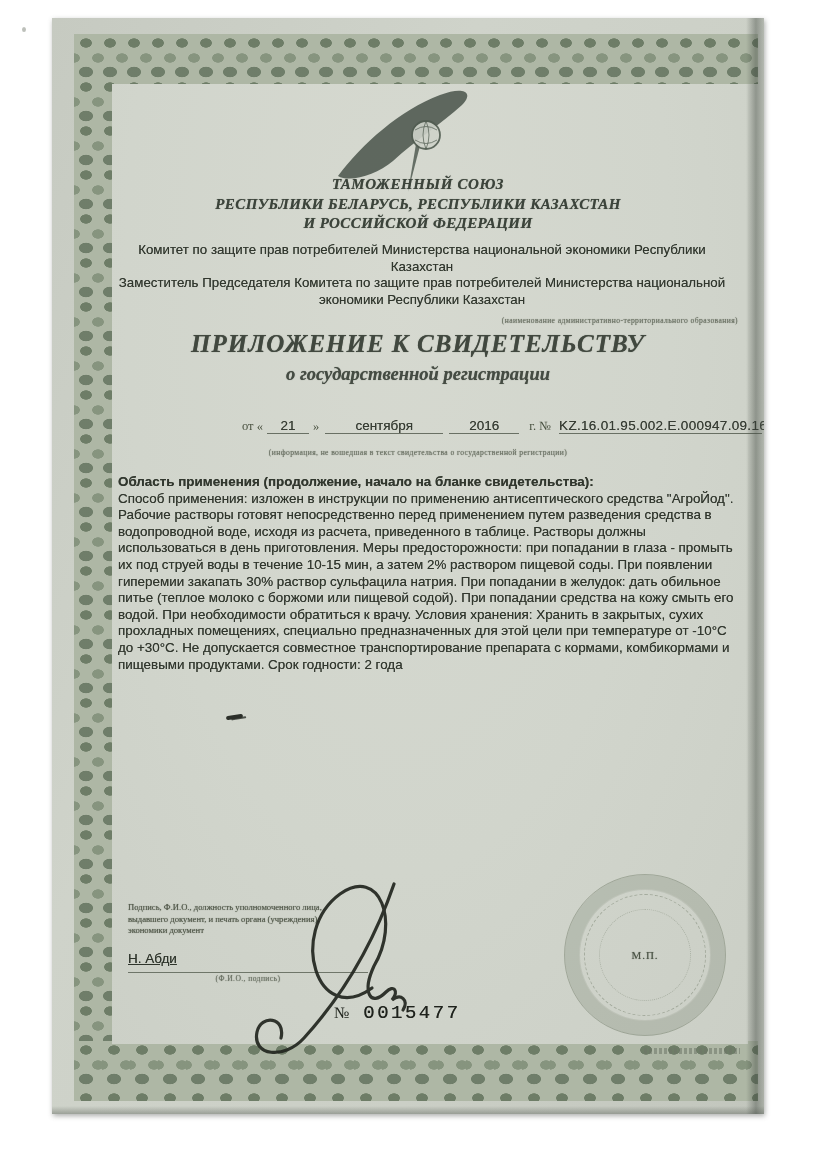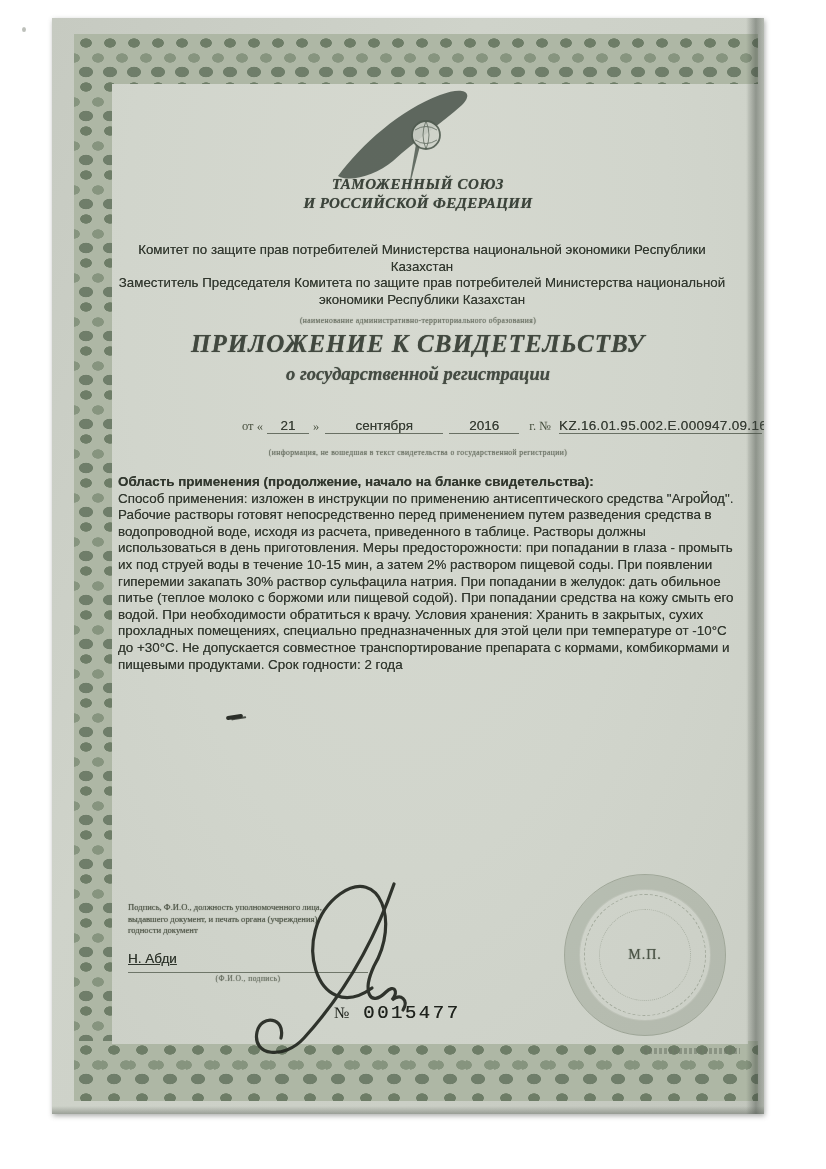--- a/index.html
+++ b/index.html
@@ -56,21 +56,21 @@
     color:#3c443b; text-shadow:0 0 .7px rgba(60,68,59,.8); }
   .org-header .l1 { font-size:15px; letter-spacing:.6px; }
   .org-header .l2 { font-size:15px; letter-spacing:.4px; margin-top:3px; }
   .org-header .l3 { font-size:15px; letter-spacing:.4px; margin-top:2px; }
 
   .issuer { position:absolute; left:46px; top:224px; width:648px; text-align:center;
     font-size:13.3px; line-height:16.5px; color:#31372e; text-shadow:0 0 .6px rgba(49,55,46,.7); }
 
   .caption { font-family:"Liberation Serif", serif; font-size:7.6px; color:#5d6456;
     letter-spacing:.4px; text-shadow:0 0 1px rgba(93,100,86,.95); opacity:.85; }
-  .caption-terr { position:absolute; left:46px; top:298px; width:640px; text-align:center; }
+  .caption-terr { position:absolute; left:46px; top:298px; width:640px; text-align:right; }
 
   .doc-title { position:absolute; left:46px; top:312px; width:640px; text-align:center;
     font-family:"Liberation Serif", serif; font-style:italic; font-weight:bold;
     font-size:25px; letter-spacing:1px; color:#41483f; text-shadow:0 0 .8px rgba(65,72,63,.8); }
   .doc-subtitle { position:absolute; left:46px; top:346px; width:640px; text-align:center;
     font-family:"Liberation Serif", serif; font-style:italic; font-weight:bold;
     font-size:18.5px; color:#454c43; text-shadow:0 0 .8px rgba(69,76,67,.8); }
 
   
   .date-line { position:absolute; left:190px; top:384px; width:520px;
@@ -108,21 +108,21 @@
 
   
   .stamp { position:absolute; left:512px; top:856px; width:162px; height:162px;
     border-radius:50%; border:1.5px solid rgba(95,107,86,.42);
     box-shadow: inset 0 0 0 14px rgba(118,130,108,.10), inset 0 0 0 15px rgba(95,107,86,.14);
     display:flex; align-items:center; justify-content:center; z-index:4; }
   .stamp::before { content:""; position:absolute; left:19px; top:19px; right:19px; bottom:19px;
     border-radius:50%; border:1px dashed rgba(95,107,86,.38); }
   .stamp::after { content:""; position:absolute; left:34px; top:34px; right:34px; bottom:34px;
     border-radius:50%; border:1px dotted rgba(95,107,86,.30); }
-  .stamp-label { font-family:"Liberation Serif", serif; font-size:14px; letter-spacing:1px;
+  .stamp-label { font-family:"Liberation Serif", serif; font-size:11px; letter-spacing:1px;
     color:#4c5547; text-shadow:0 0 1px rgba(76,85,71,.8); }
 
   
   .serial { position:absolute; left:282px; top:984px; display:flex; align-items:baseline; z-index:6; }
   .serial .no-sign { font-family:"Liberation Serif", serif; font-size:16px; color:#22261f;
     margin-right:14px; }
   .serial .digits { font-family:"Liberation Mono", monospace; font-size:19px; letter-spacing:2.5px;
     color:#1e221c; text-shadow:0 0 .5px rgba(30,34,28,.8); }
 
   
@@ -158,20 +158,21 @@
 
       <svg class="logo" viewBox="0 0 180 118">
         <path d="M 16 94 C 40 62, 78 28, 118 13 C 141 4, 153 10, 140 23 C 119 42, 94 58, 71 79 C 54 93, 28 101, 16 94 Z" fill="#49544a" opacity="0.85"></path>
         <path d="M 99 60 L 86 110 L 94 62 Z" fill="#49544a" opacity="0.8"></path>
         <circle cx="104" cy="53" r="14" fill="#cfd3ca" stroke="#515c51" stroke-width="1.8" opacity="0.9"></circle>
         <path d="M 93 48 Q 104 41 115 48 M 93 58 Q 104 65 115 58 M 104 39 Q 98 53 104 67 M 104 39 Q 110 53 104 67" fill="none" stroke="#515c51" stroke-width="1" opacity="0.7"></path>
       </svg>
 
       <div class="org-header">
         <div class="l1">ТАМОЖЕННЫЙ СОЮЗ</div>
+        <div class="l2">РЕСПУБЛИКИ БЕЛАРУСЬ, РЕСПУБЛИКИ КАЗАХСТАН</div>
         <div class="l3">И РОССИЙСКОЙ ФЕДЕРАЦИИ</div>
       </div>
 
       <div class="issuer">
         <div>Комитет по защите прав потребителей Министерства национальной экономики Республики</div>
         <div>Казахстан</div>
         <div>Заместитель Председателя Комитета по защите прав потребителей Министерства национальной</div>
         <div>экономики Республики Казахстан</div>
       </div>
       <div class="caption caption-terr">(наименование административно-территориального образования)</div>
@@ -203,21 +204,21 @@
         <div class="line">прохладных помещениях, специально предназначенных для этой цели при температуре от -10°С</div>
         <div class="line">до +30°С. Не допускается совместное транспортирование препарата с кормами, комбикормами и</div>
         <div class="line">пищевыми продуктами. Срок годности: 2 года</div>
       </div>
 
       <div class="dash-mark"></div>
 
       <div class="sig-caption">
         <div>Подпись, Ф.И.О., должность уполномоченного лица,</div>
         <div>выдавшего документ, и печать органа (учреждения),</div>
-        <div>годности документ</div>
+        <div>экономики документ</div>
       </div>
       <div class="sig-name">Н. Абди</div>
       <div class="caption sig-name-caption">(Ф.И.О., подпись)</div>
 
       <svg class="signature-svg" viewBox="0 0 260 212">
         <g fill="none" stroke="#22261f" stroke-width="3.2" stroke-linecap="round" opacity="0.92">
           <path d="M 150 118 C 95 158, 66 62, 118 24 C 158 -4, 178 52, 152 96 C 140 122, 148 138, 164 122 C 172 114, 177 121, 170 130 C 179 123, 187 130, 181 140"></path>
           <path d="M 172 14 C 152 72, 122 124, 82 168 C 62 190, 30 186, 35 162 C 39 144, 64 147, 59 168"></path>
         </g>
       </svg>

